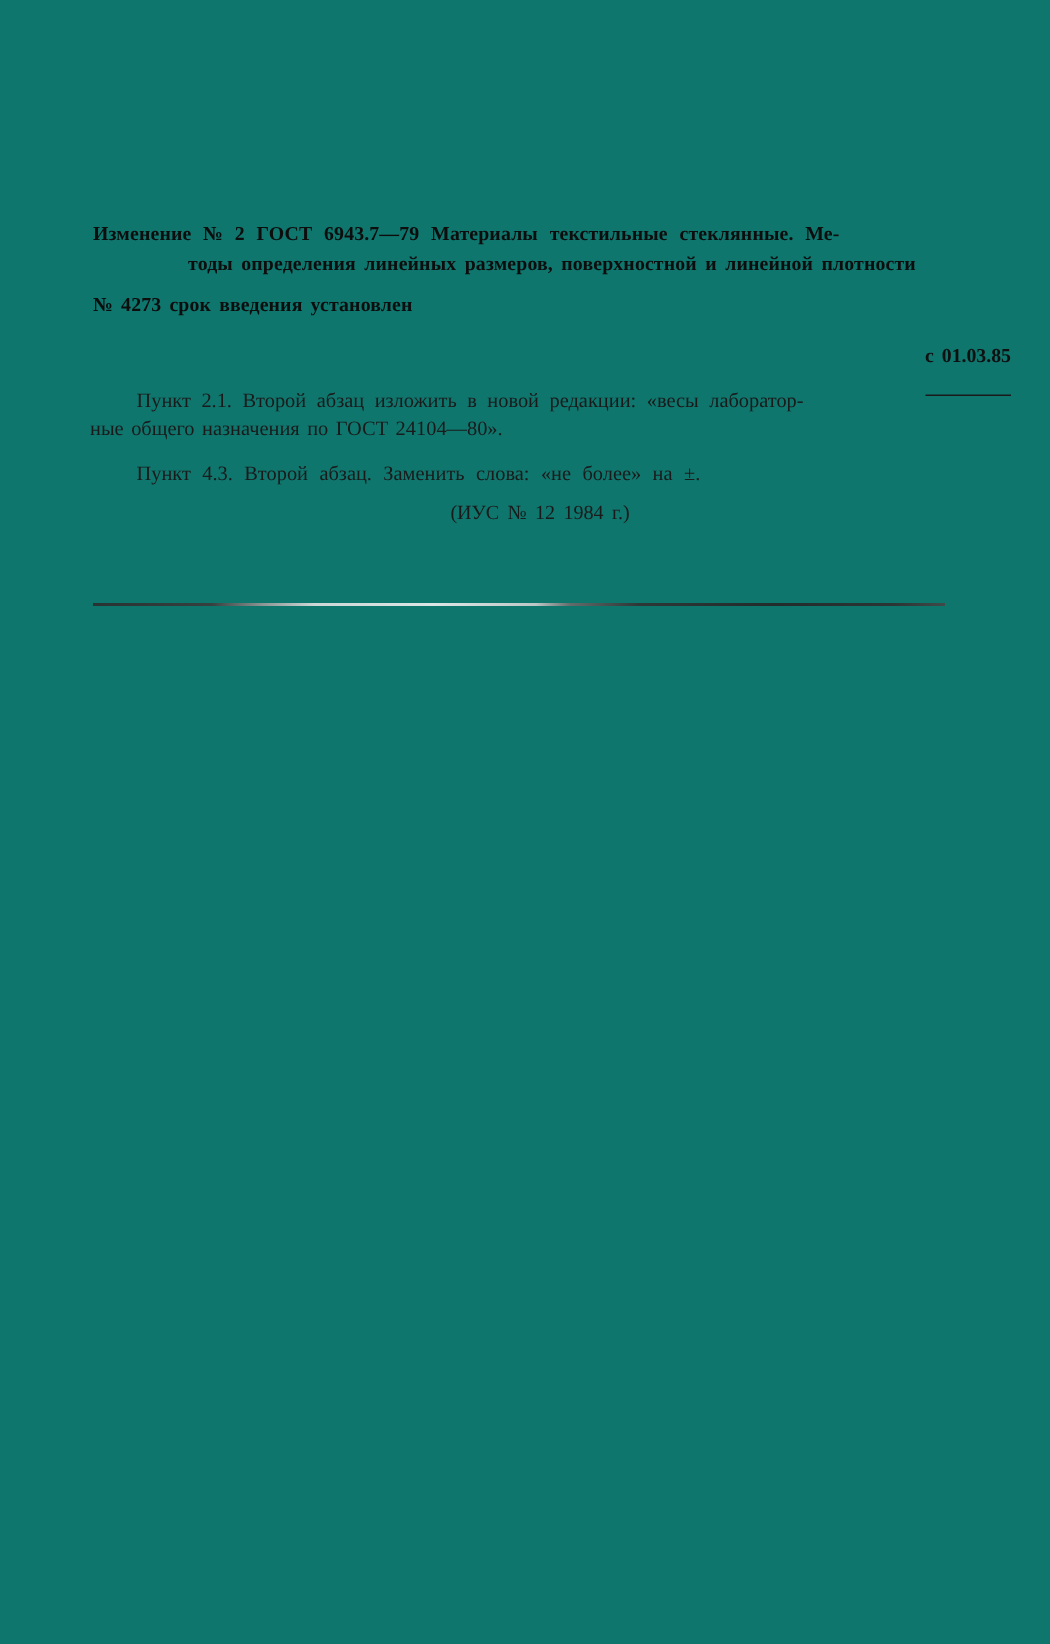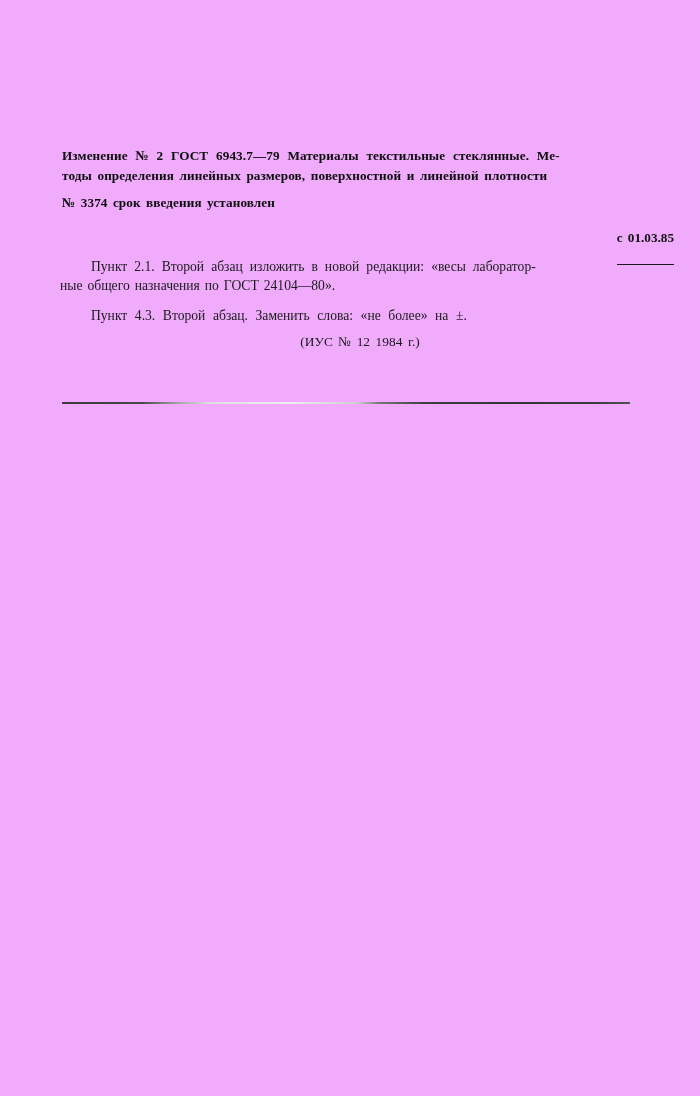--- a/index.html
+++ b/index.html
@@ -16,21 +16,21 @@
     font-family: "Liberation Serif", "DejaVu Serif", serif;
     color: #101010;
     -webkit-font-smoothing: none;
   }
 
   .page {
     position: absolute;
     inset: 0;
     width: 700px;
     height: 1096px;
-    background: #f0abfc;
+    background: #0f766e;
   }
 
   
   .heading-block {
     position: absolute;
     left: 62px;
     top: 146px;
     width: 612px;
   }
 
@@ -47,20 +47,21 @@
     
     word-spacing: 2.0px;
   }
 
   .hline.wide {
     word-spacing: 4.4px;
   }
 
   .hline.wide2 {
     word-spacing: 2.2px;
+    text-align: center;
   }
 
   .heading-gap {
     height: 8px;
   }
 
   .date-line {
     position: absolute;
     left: 62px;
     top: 228px;
@@ -140,21 +141,21 @@
 </style>
 </head>
 <body>
 
 <div class="page">
 
   <div class="heading-block">
     <div class="hline wide">Изменение № 2 ГОСТ 6943.7—79 Материалы текстильные стеклянные. Ме-</div>
     <div class="hline wide2">тоды определения линейных размеров, поверхностной и линейной плотности</div>
     <div class="heading-gap"></div>
-    <div class="hline justify">№ 3374 срок введения установлен</div>
+    <div class="hline justify">№ 4273 срок введения установлен</div>
   </div>
 
   <div class="date-line">
     <span class="u">с 01.03.85</span>
   </div>
 
   <div class="body-block">
     <div class="bline indent sp2">Пункт 2.1. Второй абзац изложить в новой редакции: «весы лаборатор-</div>
     <div class="bline sp1">ные общего назначения по ГОСТ 24104—80».</div>
     <div class="bline indent sp3">Пункт 4.3. Второй абзац. Заменить слова: «не более» на ±.</div>

